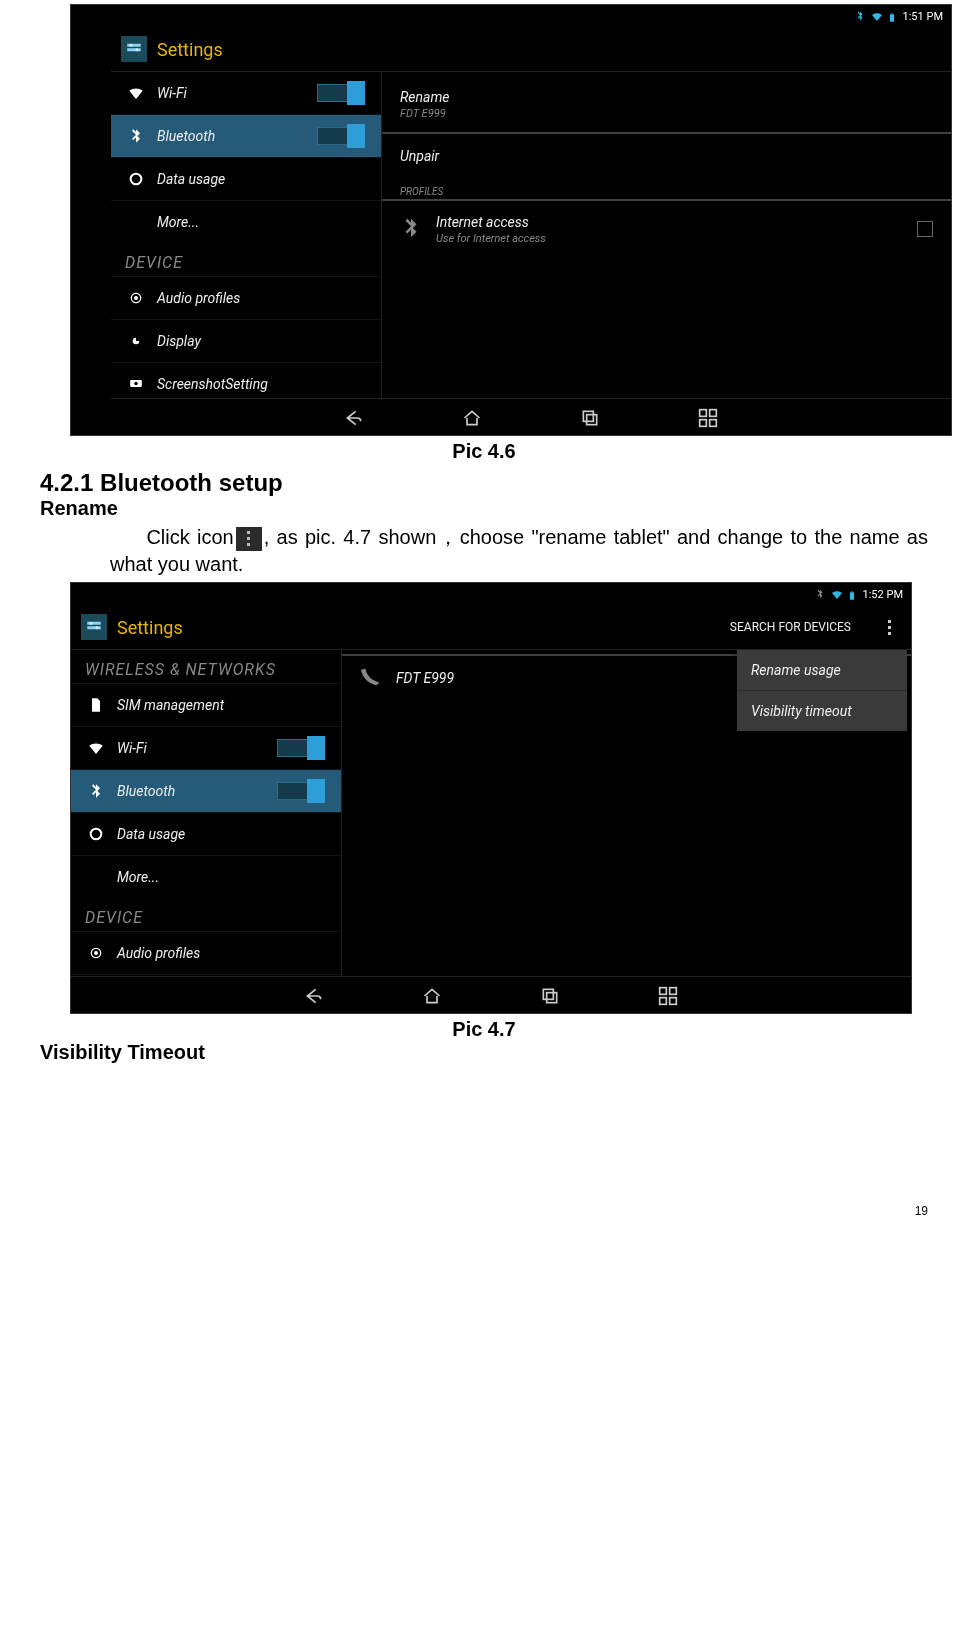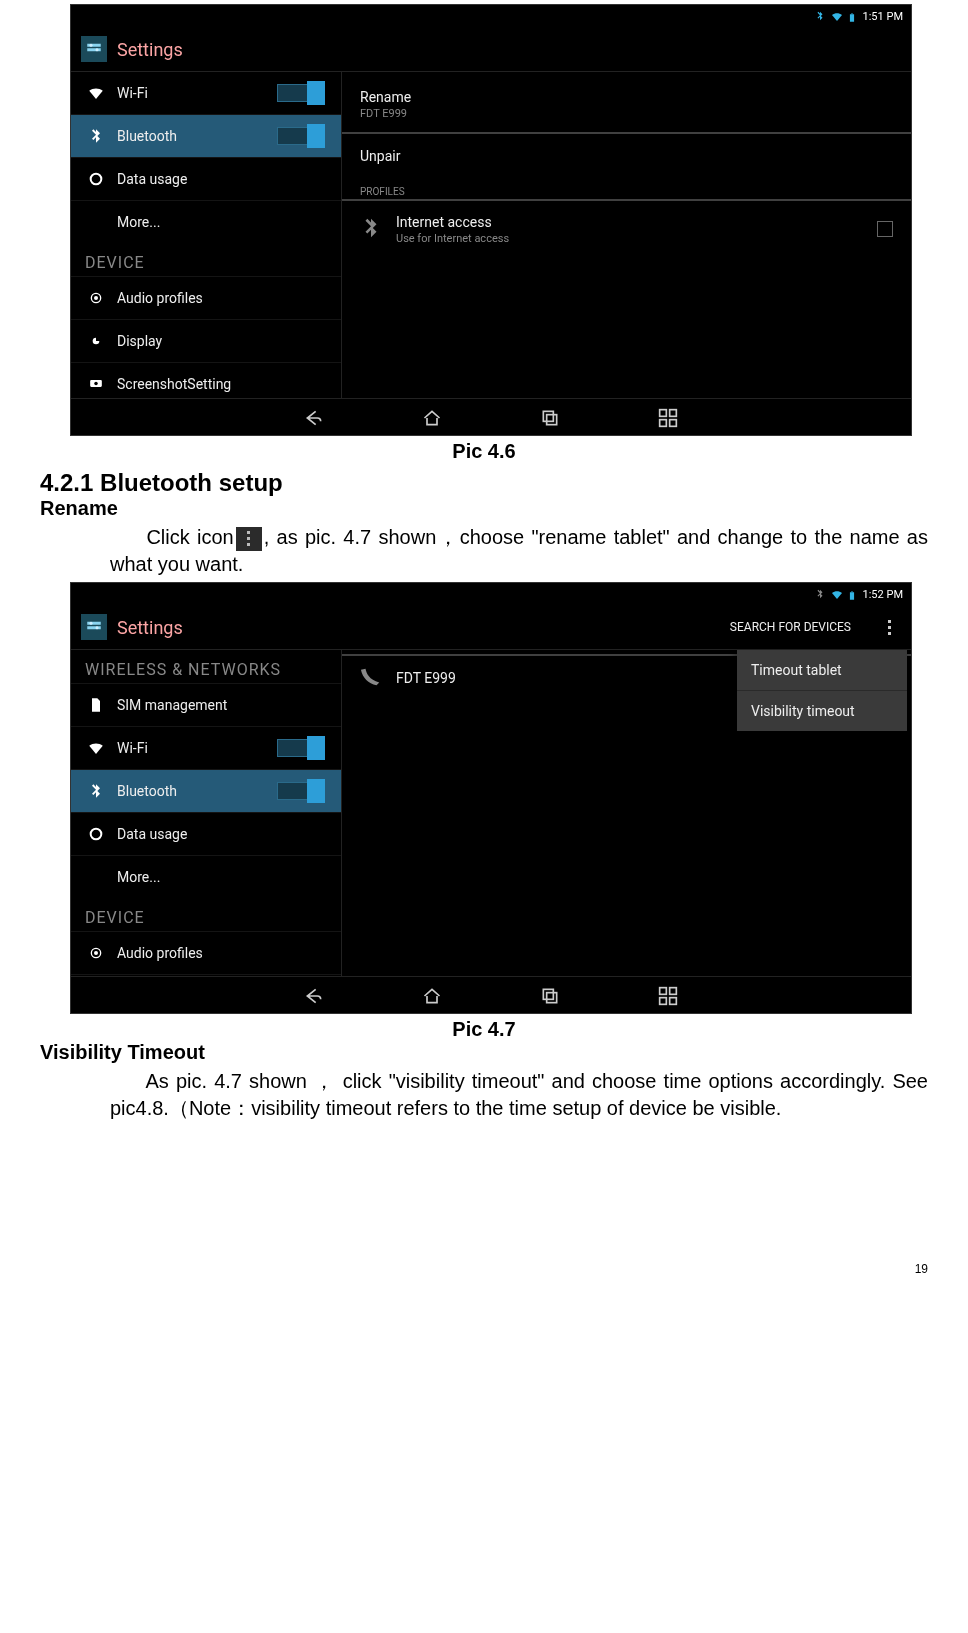--- a/index.html
+++ b/index.html
@@ -3,47 +3,47 @@
 <meta charset="utf-8">
 <style>
   body { margin:0; background:#fff; font-family: Arial, sans-serif; color:#000; }
   .page { width:968px; margin:0 auto; padding:0 40px 40px; box-sizing:border-box; }
 
   
   .tablet {
     background:#000; color:#eee; font-family: Roboto, Arial, sans-serif;
     border:1px solid #333; margin-left:30px; margin-top:4px;
   }
-  .tablet1 { width:840px; height:430px; }
+  .tablet1 { width:840px; height:430px;padding-left:40px; }
   .tablet2 { width:840px; height:430px; }
 
   .statusbar {
     height:22px; display:flex; justify-content:flex-end; align-items:center;
     gap:6px; font-size:11px; color:#bbb; padding:0 8px;
   }
   .statusbar .clock { color:#fff; }
   .st-ic { width:10px; height:10px; display:inline-block; }
 
   .appheader {
     display:flex; align-items:center; height:44px; padding:0 10px;
     border-bottom:1px solid #222; gap:10px;
   }
   .appheader .appicon {
     width:26px; height:26px; background:#1b4a5a; display:flex; align-items:center; justify-content:center;
   }
   .appheader .appicon svg { display:block; }
-  .apptitle { font-size:18px; color:#fca5a5; }
+  .apptitle { font-size:18px; color:#eab308; }
   .search-btn {
     margin-left:auto; font-size:12px; color:#eee; cursor:pointer;
     padding:6px 10px;
   }
   .overflow-ic { width:24px; display:flex; flex-direction:column; align-items:center; gap:3px; cursor:pointer; margin-left:6px;}
   .overflow-ic span { width:3px; height:3px; background:#ccc; }
 
-  .body2col { display:flex; height:calc(100% - 22px - 44px - 38px); }
+  .body2col { display:flex; height:calc(100% - 22px - 44px - 38px);font-style:italic; }
 
   .sidebar { width:270px; border-right:1px solid #222; overflow:hidden; position:relative;}
   .sidebar .section-label {
     font-size:16px; color:#888; letter-spacing:1px; padding:10px 14px 4px;
   }
   .sb-item {
     display:flex; align-items:center; gap:12px; height:42px; padding:0 16px;
     border-top:1px solid #141414; font-size:14px; color:#eee; cursor:pointer;
   }
   .sb-item.first { border-top:none; }
@@ -375,21 +375,21 @@
         <div class="mp-row">
           <span>
             <svg viewBox="0 0 24 24" width="22" height="22" fill="#888">
                 <path d="M6 3c1 5 4 12 15 15l-3 3c-9-2-15-8-17-17z"></path>
               </svg>
           </span>
           <span>FDT E999</span>
         </div>
 
         <div class="popup">
-          <div class="popup-item">Timeout tablet</div>
+          <div class="popup-item">Rename usage</div>
           <div class="popup-item">Visibility timeout</div>
         </div>
       </div>
     </div>
 
     <div class="navbar">
       <span class="nav-ic">
         <svg viewBox="0 0 24 24" width="26" height="20" fill="none" stroke="#ccc" stroke-width="2">
             <path d="M14 4 4 12l10 8M4 12h12c3 0 4 2 4 4"></path>
           </svg>
@@ -411,18 +411,15 @@
             <rect x="14" y="2" width="8" height="8"></rect>
             <rect x="2" y="14" width="8" height="8"></rect>
             <rect x="14" y="14" width="8" height="8"></rect>
           </svg>
       </span>
     </div>
   </div>
 
   <div class="caption">Pic 4.7</div>
   <div class="h-sub">Visibility Timeout</div>
-  <div class="para">
-    &nbsp;&nbsp;&nbsp;&nbsp;&nbsp;<span>As pic. 4.7 shown ， click "visibility timeout" and choose time options accordingly. See pic4.8.（Note：visibility timeout refers to the time setup of device be visible.</span>
-  </div>
 
   <div class="pagenum">19</div>
 </div>
 
 </body></html>

